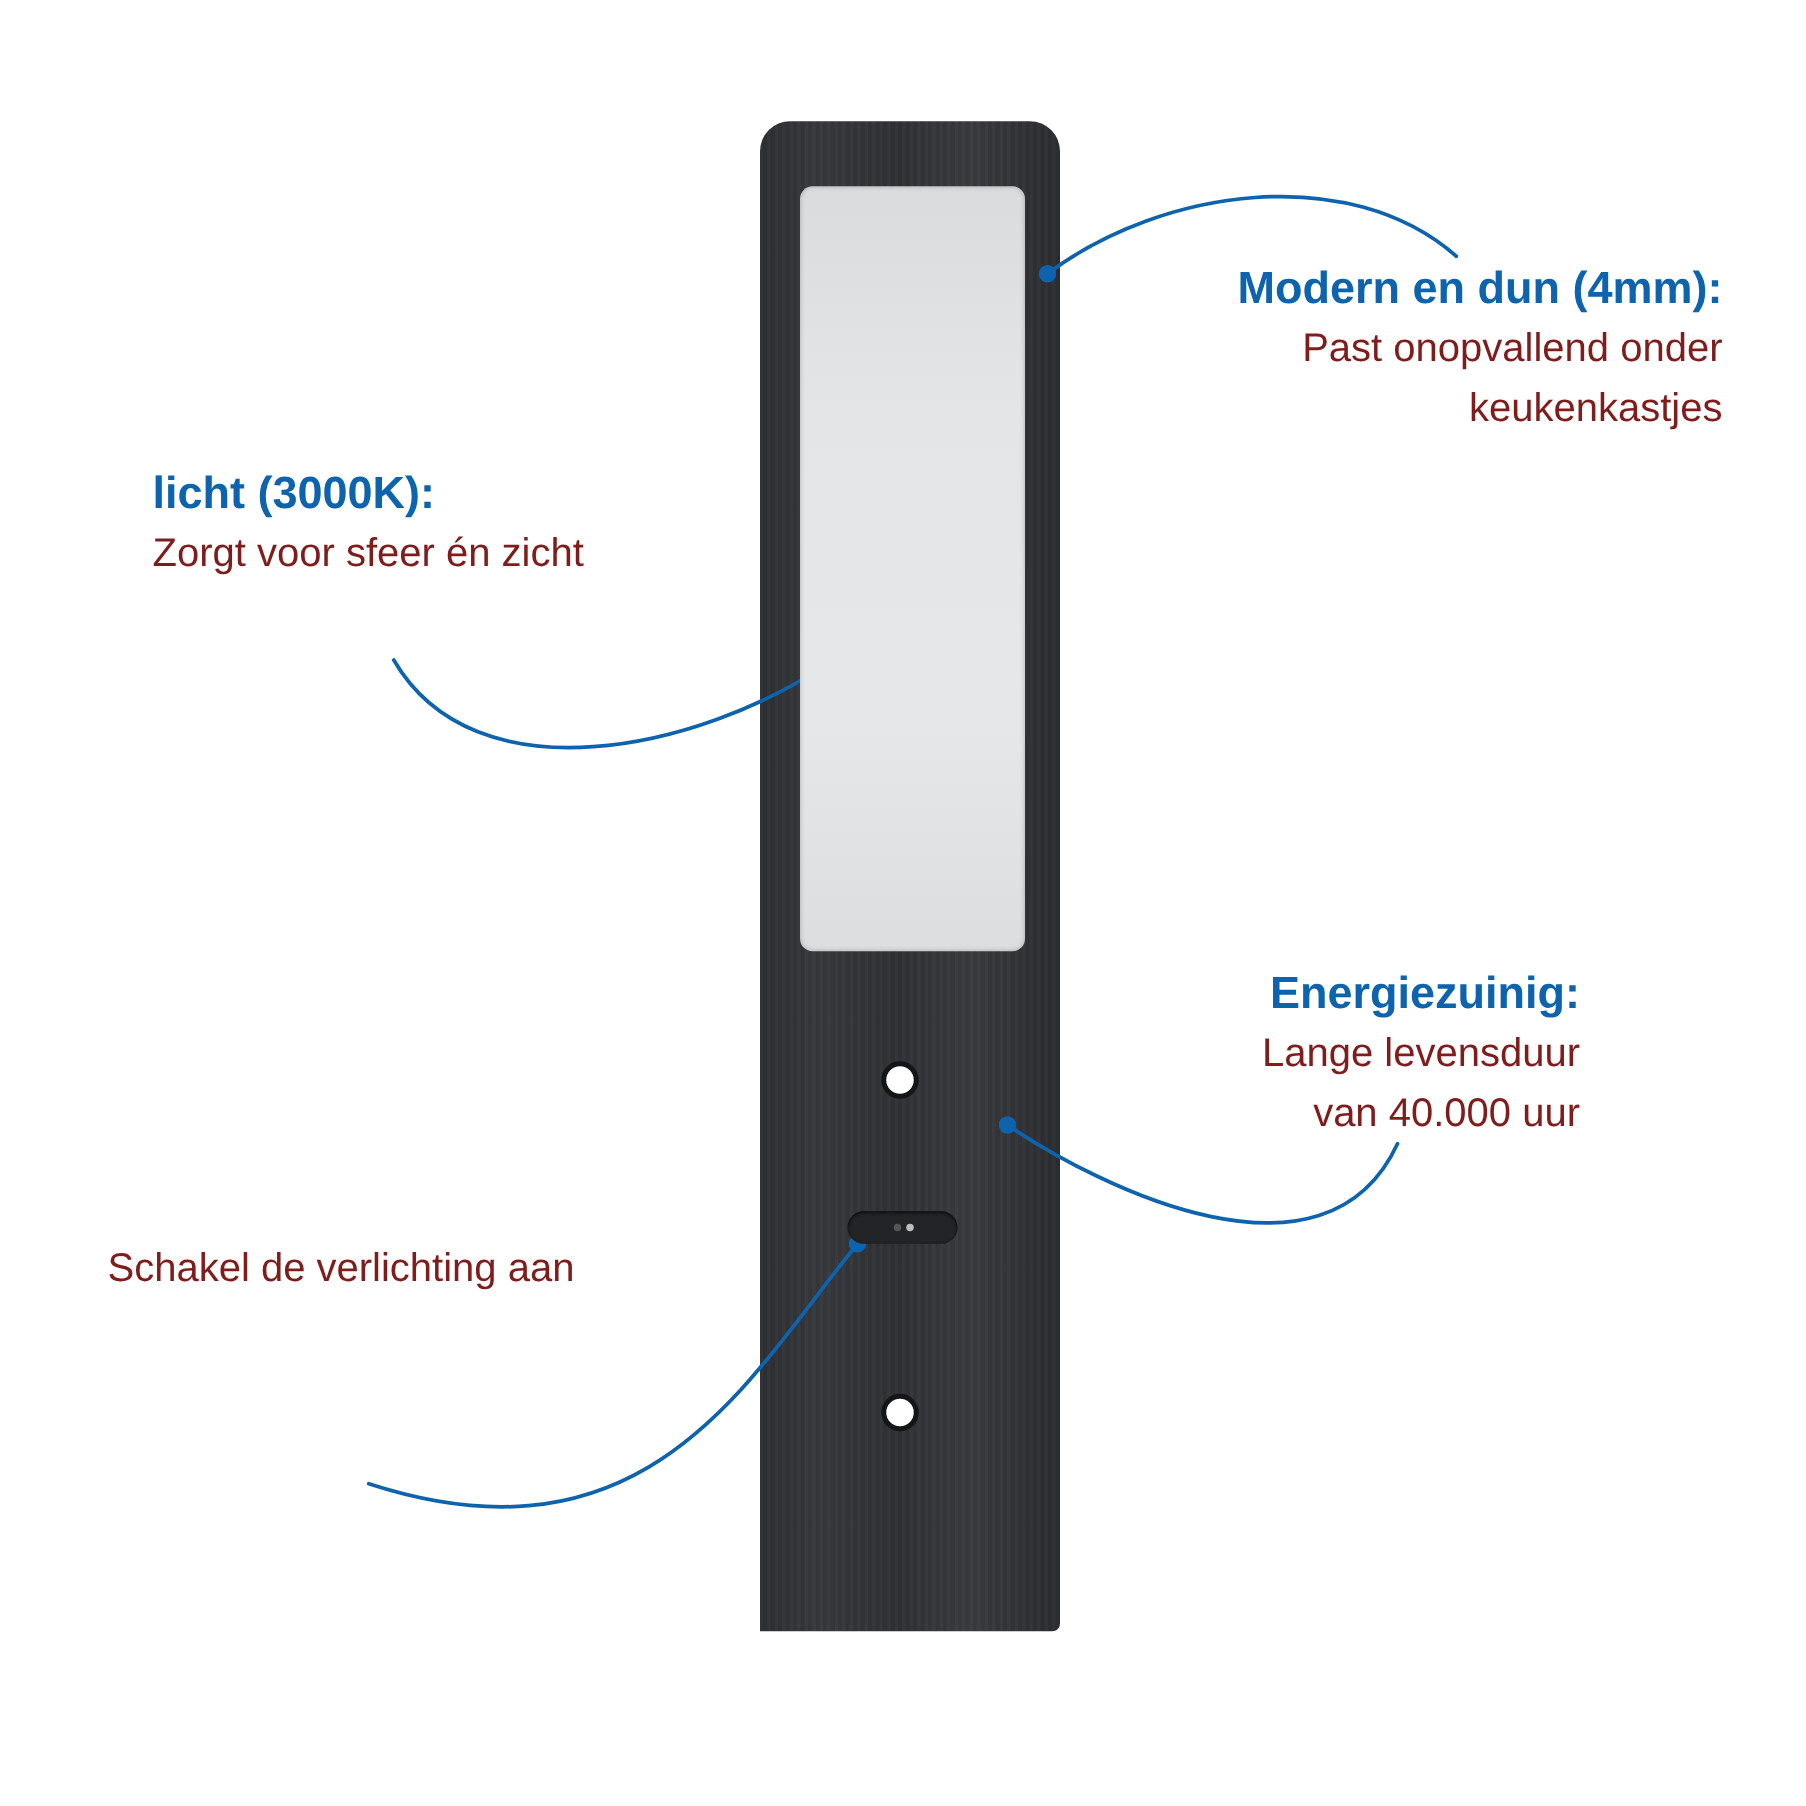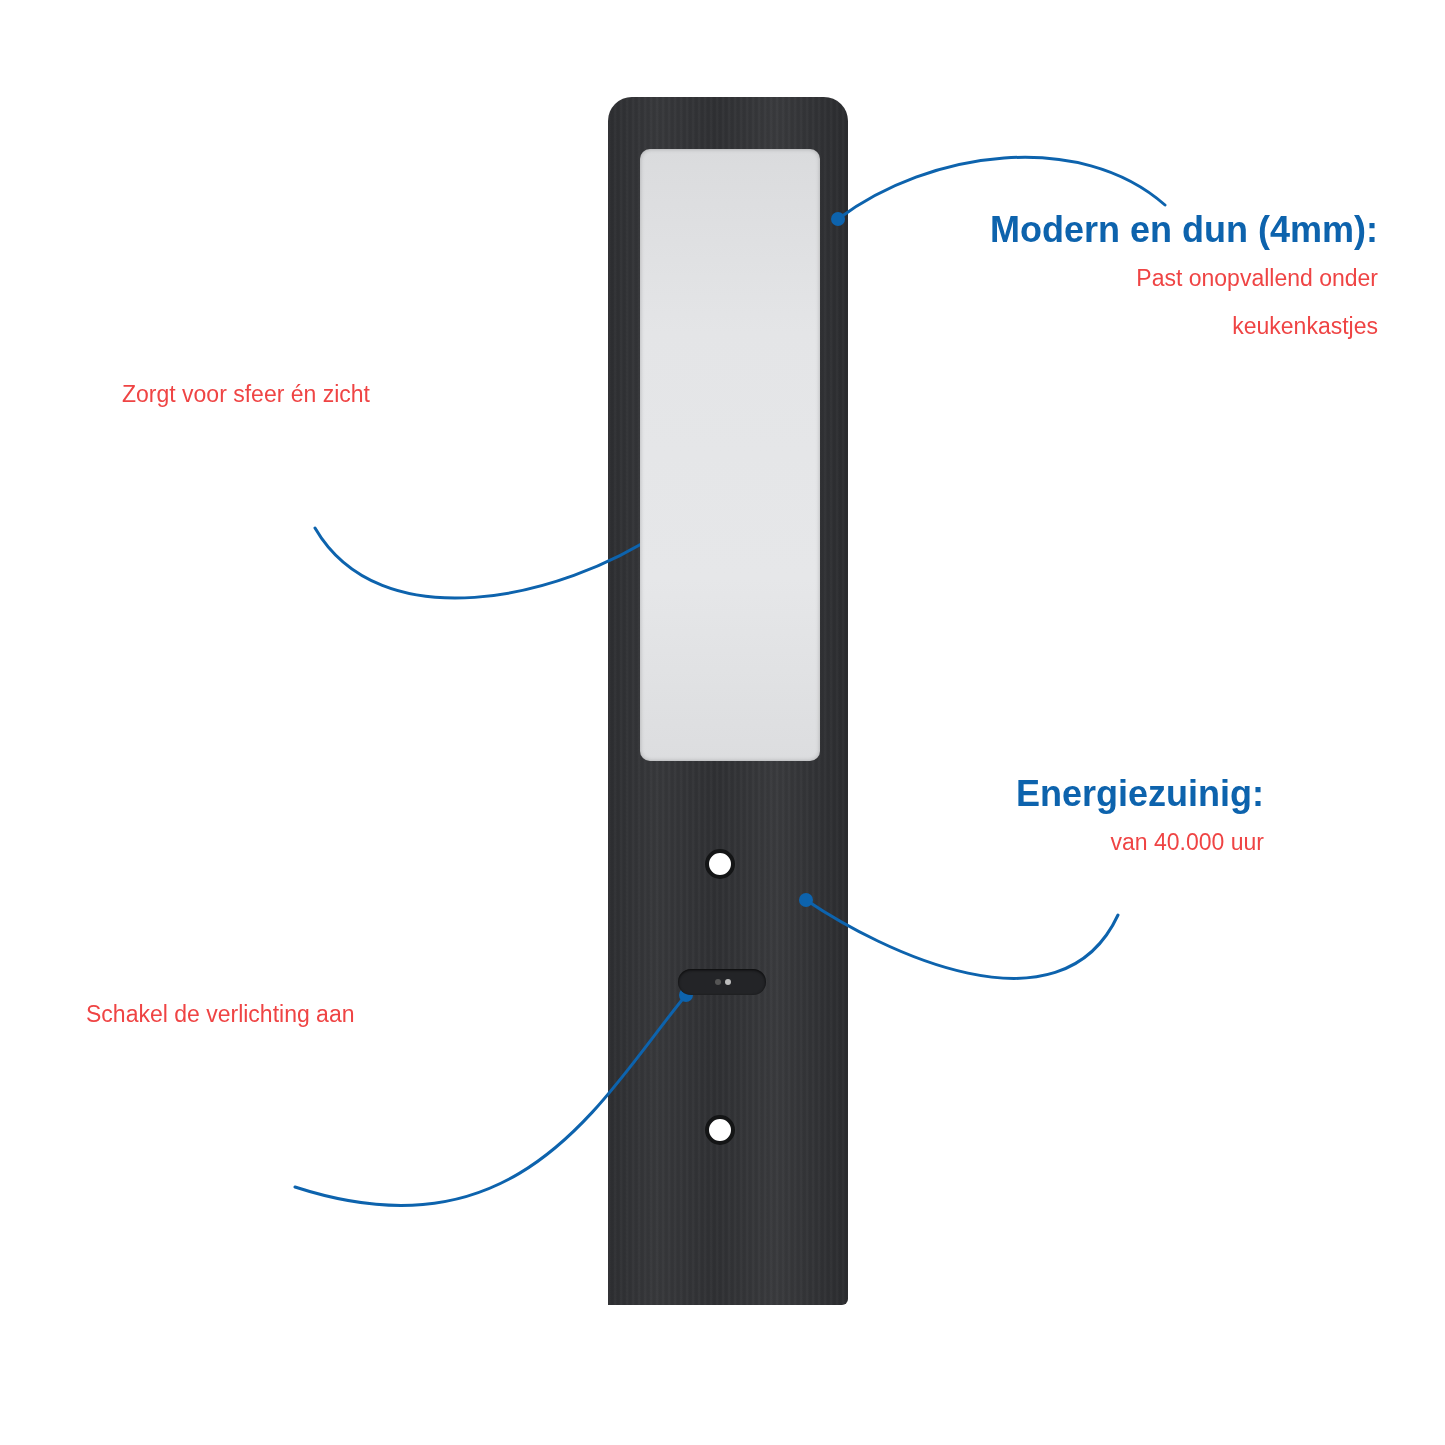--- a/index.html
+++ b/index.html
@@ -28,21 +28,21 @@
     .hole.h2 { left: 97px; top: 1018px; }
     .sensor {
       position: absolute; left: 70px; top: 872px; width: 88px; height: 26px; border-radius: 13px;
       background: #232427; box-shadow: inset 0 1px 3px rgba(0,0,0,0.8); z-index: 1;
     }
     .sensor .dot { position: absolute; top: 10px; width: 6px; height: 6px; border-radius: 50%; background: #555; }
     .sensor .dot.d1 { left: 37px; }
     .sensor .dot.d2 { left: 47px; background: #bdbdbd; }
     .callout { position: absolute; }
     .callout .title { color: #0d63ad; font-weight: bold; font-size: 36px; line-height: 48px; white-space: nowrap; }
-    .callout .desc { color: #ef4444; font-size: 23px; line-height: 48px; white-space: nowrap; }
+    .callout .desc { color: #7f1d1d; font-size: 32px; line-height: 48px; white-space: nowrap; }
     .right { text-align: right; }
     .c-modern { right: 67px; top: 206px; }
     .c-warm { left: 122px; top: 370px; }
     .c-energy { right: 181px; top: 770px; }
     .c-sensor { left: 86px; top: 990px; }
   </style>
 </head>
 <body>
 
 <div class="stage">
@@ -72,25 +72,27 @@
     </g>
   </svg>
 
   <div class="callout right c-modern">
     <div class="title">Modern en dun (4mm):</div>
     <div class="desc">Past onopvallend onder</div>
     <div class="desc">keukenkastjes</div>
   </div>
 
   <div class="callout c-warm">
+    <div class="title">licht (3000K):</div>
     <div class="desc">Zorgt voor sfeer én zicht</div>
   </div>
 
   <div class="callout right c-energy">
     <div class="title">Energiezuinig:</div>
+    <div class="desc">Lange levensduur</div>
     <div class="desc">van 40.000 uur</div>
   </div>
 
   <div class="callout c-sensor">
     <div class="desc">Schakel de verlichting aan</div>
   </div>
 
 </div>
 
 </body></html>

